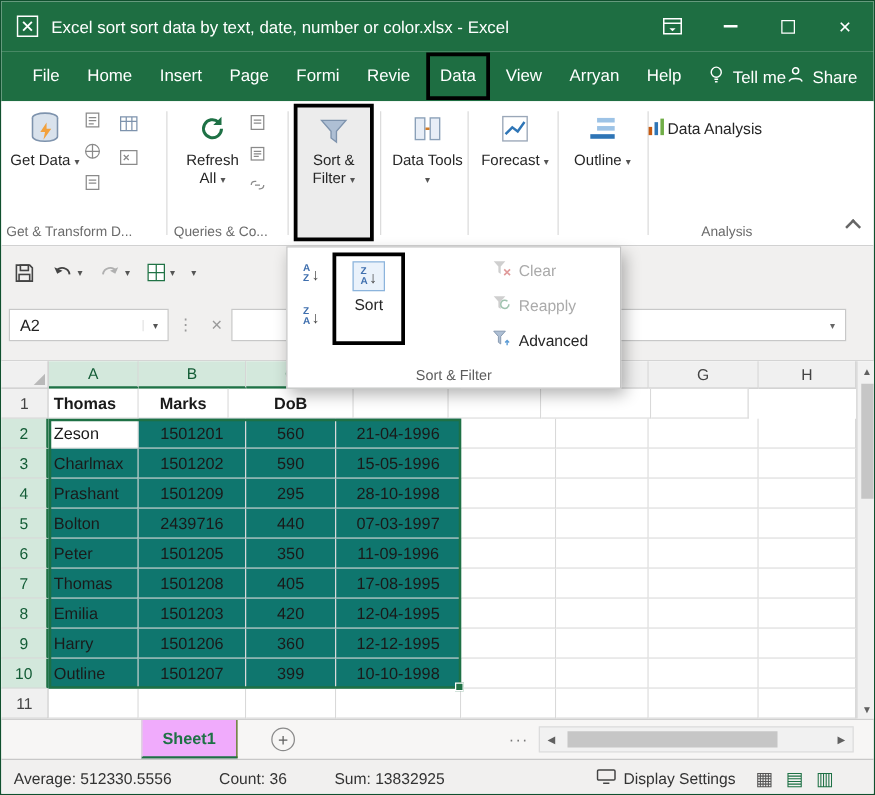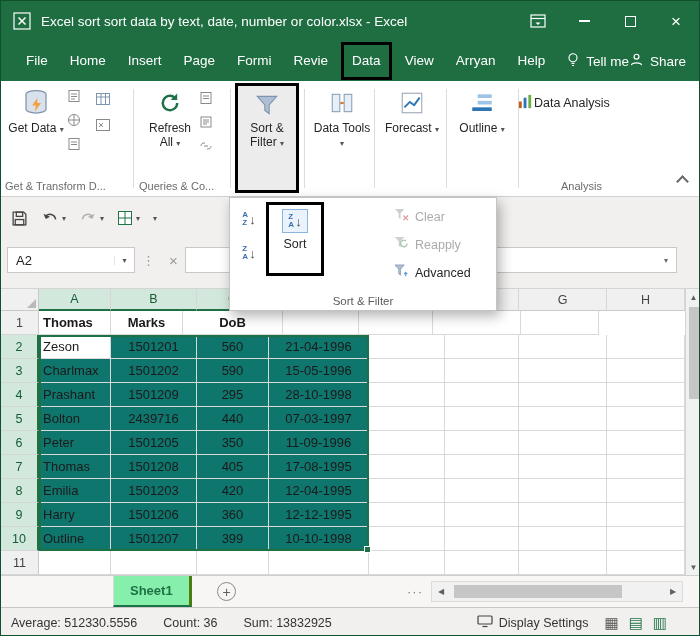--- a/index.html
+++ b/index.html
@@ -82,30 +82,30 @@
   .az .arrow{font-size:13px;color:#444}
   .sortbig{position:absolute;left:36px;top:4px;width:58px;height:74px;border:3px solid #000;display:flex;flex-direction:column;align-items:center;background:#fff;font-size:12.5px;color:#262626;padding-top:4px}
   .iconframe{border:1px solid #8cb4dc;background:#eaf2fb;padding:3px 5px;margin-bottom:4px}
   .filterbig{position:absolute;left:104px;top:8px;width:52px;height:66px;display:flex;flex-direction:column;align-items:center;font-size:12.5px;color:#262626}
   .fly-item{position:absolute;left:164px;display:flex;align-items:center;gap:6px;font-size:12.5px;color:#262626;white-space:nowrap}
   .fly-item.disabled{color:#ababab}
   .fly-footer{position:absolute;bottom:3px;width:100%;text-align:center;color:#5c5c5c;font-size:11.5px}
 
   
   .sheetbar{position:absolute;top:574px;left:0;right:0;height:32px;background:#f7f6f5;border-top:1px solid #cfcfcf;font-size:13px}
-  .sheettab{position:absolute;left:112px;top:0;height:31px;padding:0 16px;background:#86efac;border-left:1px solid #d9d9d9;border-right:3px solid #4d7c0f;border-bottom:2px solid #1e7145;display:flex;align-items:center;color:#1e7145;font-weight:bold}
+  .sheettab{position:absolute;left:112px;top:0;height:31px;padding:0 16px;background:#f0abfc;border-left:1px solid #d9d9d9;border-right:1px solid #4d7c0f;border-bottom:2px solid #1e7145;display:flex;align-items:center;color:#1e7145;font-weight:bold}
   .addsheet{position:absolute;left:216px;top:6px;width:19px;height:19px;border:1px solid #8a8a8a;border-radius:50%;color:#5f5f5f;display:flex;align-items:center;justify-content:center;font-size:14px;line-height:14px}
   .tabdots{position:absolute;left:406px;top:8px;color:#777;letter-spacing:1px}
   .hscroll{position:absolute;left:430px;right:16px;top:5px;height:21px;display:flex;align-items:center;background:#f1f1f1;border:1px solid #dcdcdc;font-size:8px;color:#606060}
   .hs-btn{width:18px;text-align:center}
   .hthumb{height:13px;width:168px;background:#c6c6c6;margin-left:4px}
 
   
   .statusbar{position:absolute;top:606px;left:0;right:0;height:30px;background:#f1f0ef;border-top:1px solid #c8c8c8;display:flex;align-items:center;font-size:12.5px;color:#333}
-  .sb-stats{display:flex;gap:26px;padding-left:10px;white-space:nowrap}
+  .sb-stats{display:flex;gap:38px;padding-left:10px;white-space:nowrap}
   .sb-right{margin-left:auto;display:flex;align-items:center;gap:16px;padding-right:32px}
   .sb-ds{display:flex;align-items:center;gap:6px}
   .viewbtns{display:flex;gap:10px;font-size:15px;color:#555}
   .viewbtns .act{color:#1e7145}
 </style>
 </head>
 <body>
 
 <div class="app">
 

